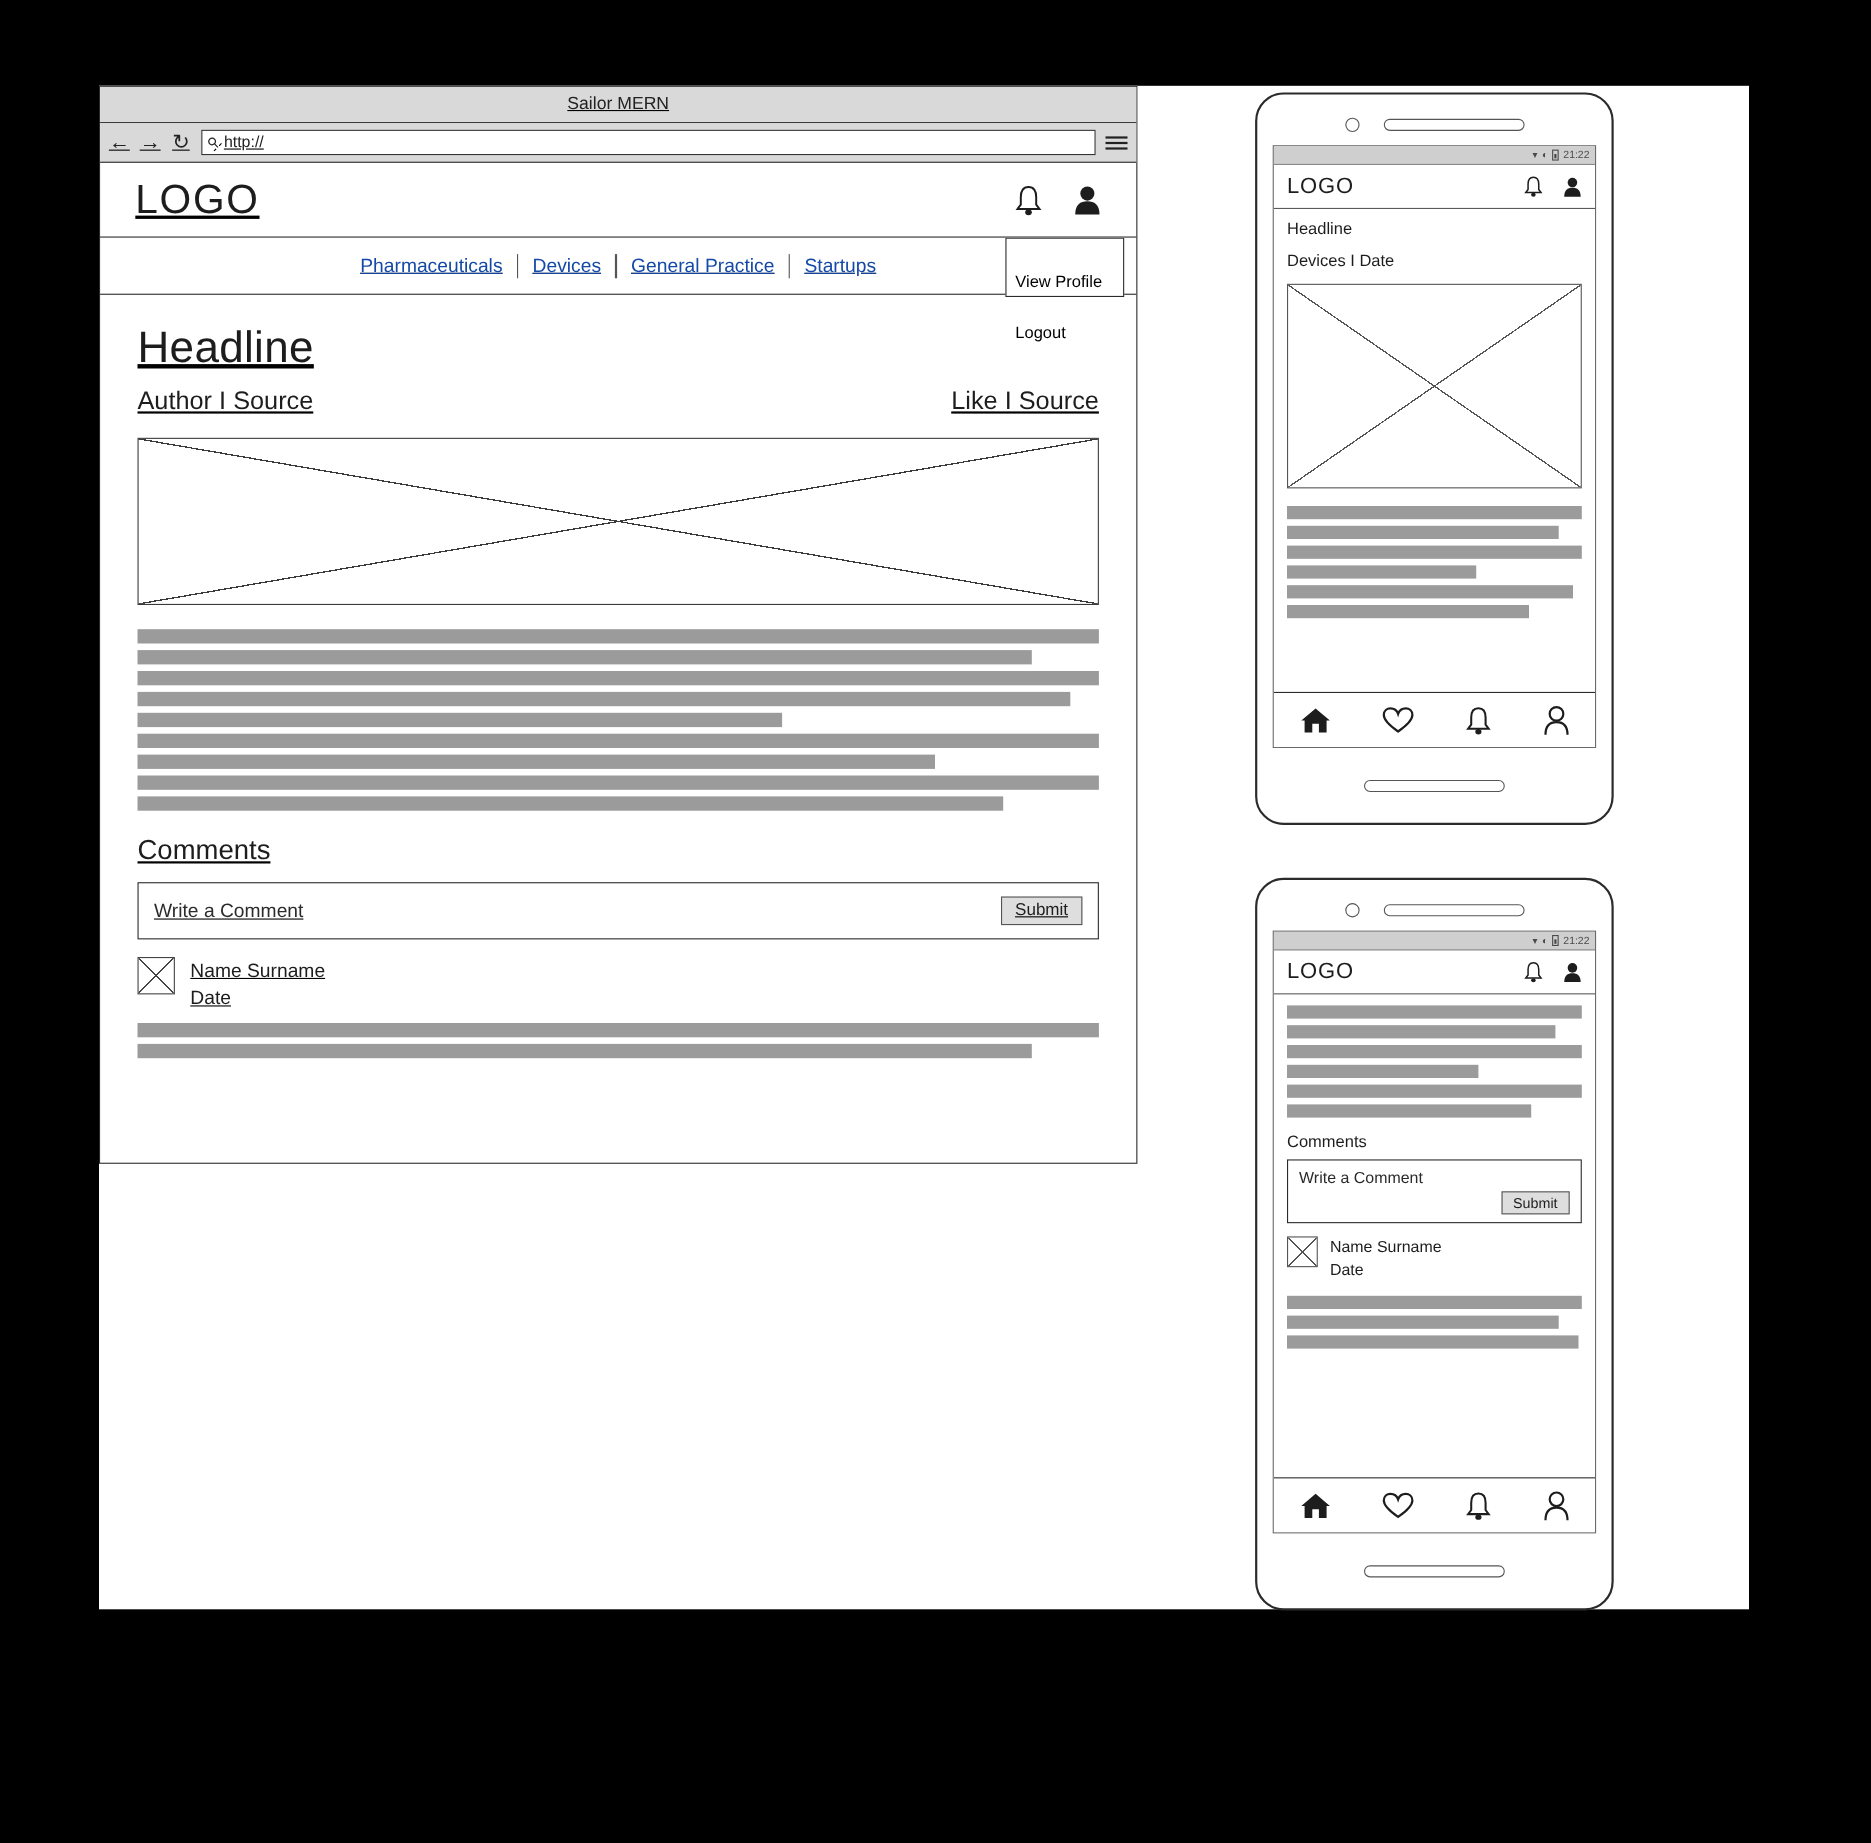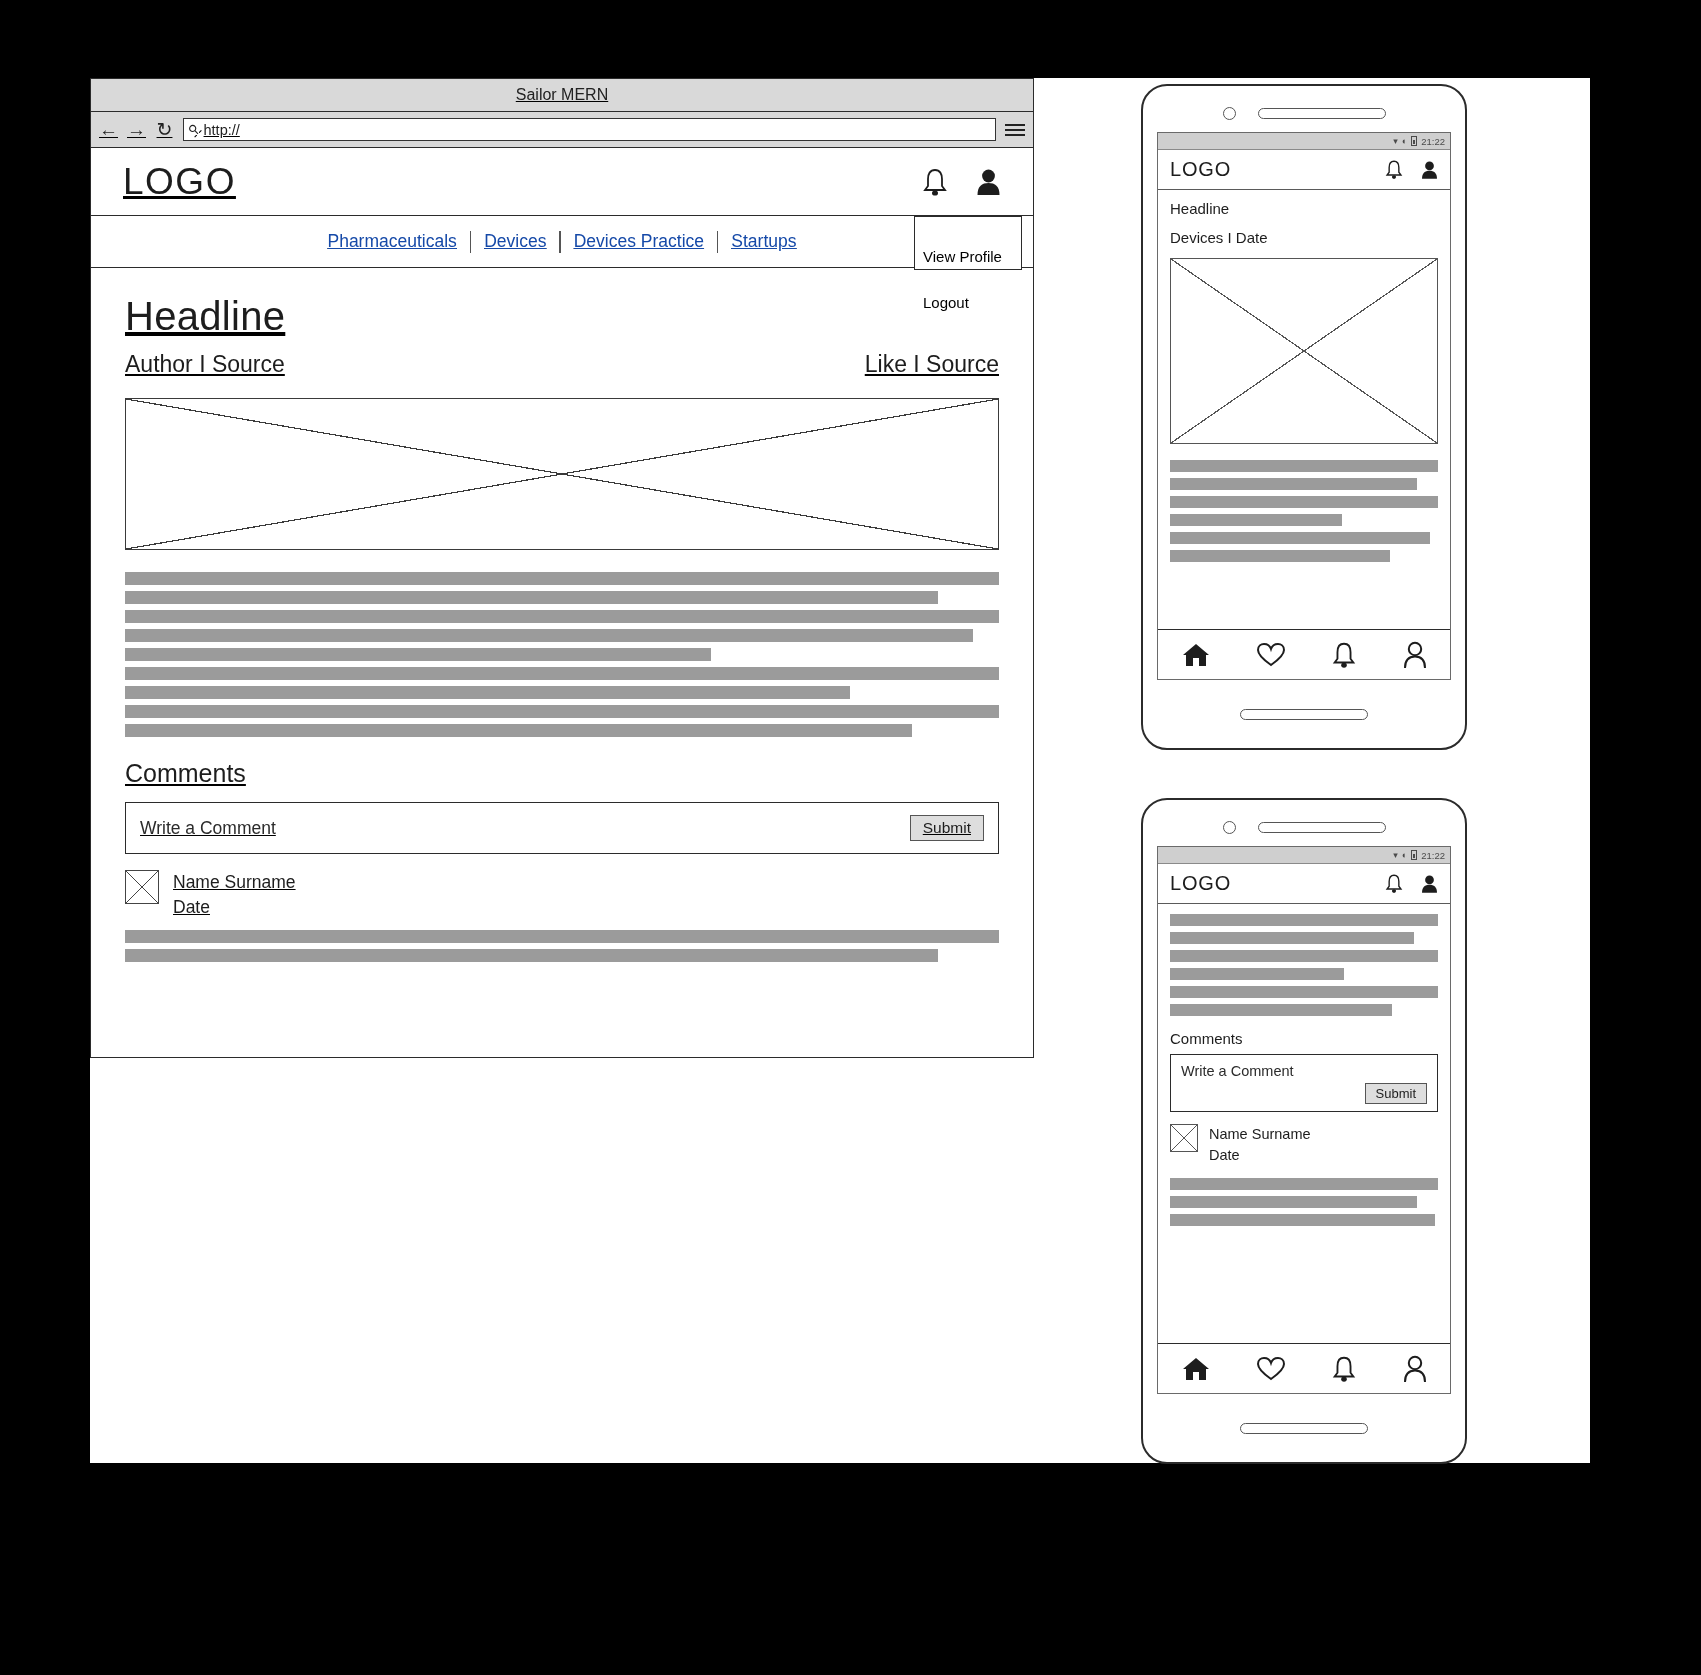--- a/index.html
+++ b/index.html
@@ -305,21 +305,21 @@
         </span>
       </div>
     </div>
 
     <div class="nav-row">
       <div class="nav-links">
         <a>Pharmaceuticals</a>
         <span class="nav-sep"></span>
         <a>Devices</a>
         <span class="nav-sep"></span>
-        <a>Devices Practice</a>
+        <a>General Practice</a>
         <span class="nav-sep"></span>
         <a>Startups</a>
       </div>
       <div class="profile-menu">
         <div>View Profile</div>
         <div>Logout</div>
       </div>
     </div>
 
     <div class="article">

